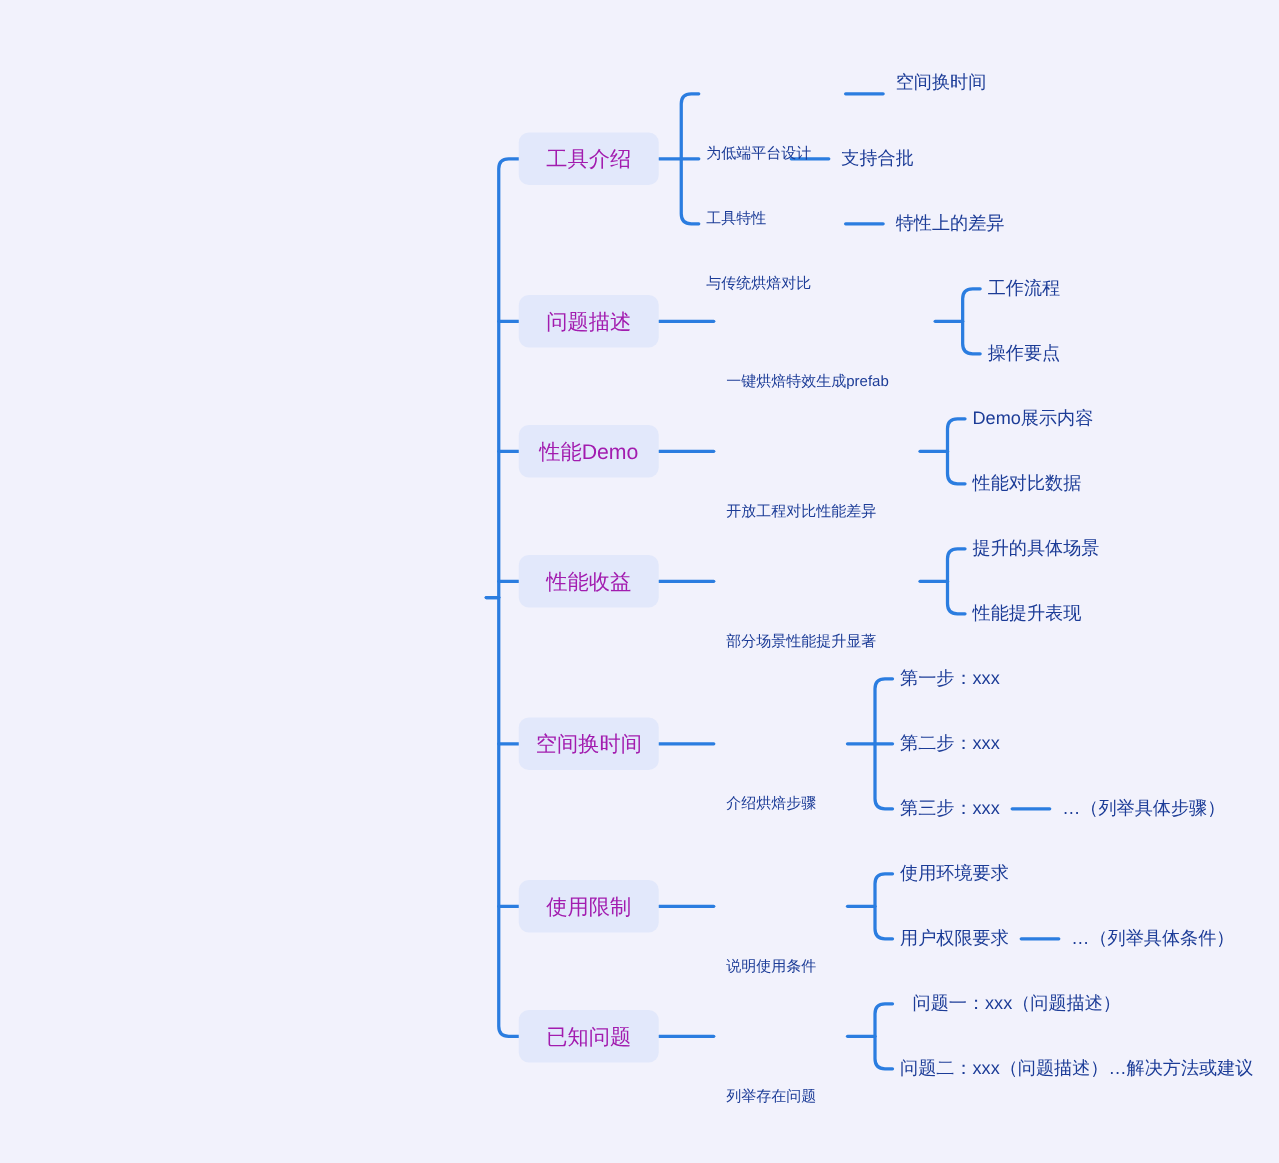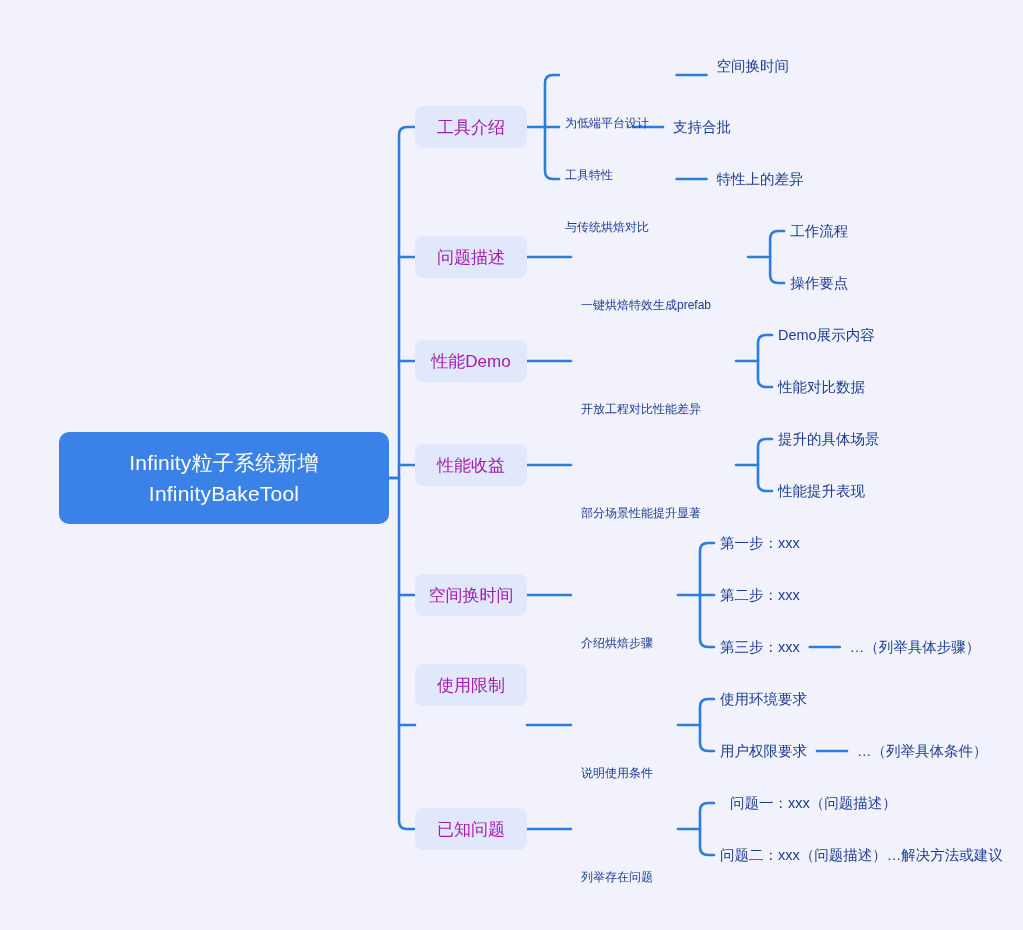--- a/index.html
+++ b/index.html
@@ -111,24 +111,20 @@
       <path d="M809.75 647 L839.75 647" fill="none" stroke="#2b7de0" stroke-width="2.6" stroke-linecap="round" stroke-linejoin="round"></path>
       <path d="M527 725 L571 725" fill="none" stroke="#2b7de0" stroke-width="2.6" stroke-linecap="round" stroke-linejoin="round"></path>
       <path d="M678 725 L700 725" fill="none" stroke="#2b7de0" stroke-width="2.6" stroke-linecap="round" stroke-linejoin="round"></path>
       <path d="M714 699 L708 699 Q700 699 700 707 L700 743 Q700 751 708 751 L714 751" fill="none" stroke="#2b7de0" stroke-width="2.6" stroke-linecap="round" stroke-linejoin="round"></path>
       <path d="M817 751 L847 751" fill="none" stroke="#2b7de0" stroke-width="2.6" stroke-linecap="round" stroke-linejoin="round"></path>
       <path d="M527 829 L571 829" fill="none" stroke="#2b7de0" stroke-width="2.6" stroke-linecap="round" stroke-linejoin="round"></path>
       <path d="M678 829 L700 829" fill="none" stroke="#2b7de0" stroke-width="2.6" stroke-linecap="round" stroke-linejoin="round"></path>
       <path d="M714 803 L708 803 Q700 803 700 811 L700 847 Q700 855 708 855 L714 855" fill="none" stroke="#2b7de0" stroke-width="2.6" stroke-linecap="round" stroke-linejoin="round"></path>
     </svg>
 
-  <div class="node root-node">
-    <span class="root-text">Infinity粒子系统新增
-InfinityBakeTool</span>
-  </div>
 
   <div id="nodes-layer">
       <div class="node branch-node" style="top: 106px;">
         <span>工具介绍</span>
       </div>
       <div class="leaf lvl2" style="left: 565px; top: 75px;">为低端平台设计</div>
       <div class="leaf lvl3" style="left: 716.5px; top: 66px;">空间换时间</div>
       <div class="leaf lvl2" style="left: 565px; top: 127px;">工具特性</div>
       <div class="leaf lvl3" style="left: 673px; top: 127px;">支持合批</div>
       <div class="leaf lvl2" style="left: 565px; top: 179px;">与传统烘焙对比</div>
@@ -152,21 +148,21 @@
       <div class="leaf lvl3" style="left: 778px; top: 439px;">提升的具体场景</div>
       <div class="leaf lvl3" style="left: 778px; top: 491px;">性能提升表现</div>
       <div class="node branch-node" style="top: 574px;">
         <span>空间换时间</span>
       </div>
       <div class="leaf lvl2" style="left: 581px; top: 595px;">介绍烘焙步骤</div>
       <div class="leaf lvl3" style="left: 720px; top: 543px;">第一步：xxx</div>
       <div class="leaf lvl3" style="left: 720px; top: 595px;">第二步：xxx</div>
       <div class="leaf lvl3" style="left: 720px; top: 647px;">第三步：xxx</div>
       <div class="leaf lvl3" style="left: 849.75px; top: 647px;">…（列举具体步骤）</div>
-      <div class="node branch-node" style="top: 664px;">
+      <div class="node branch-node" style="top: 704px;">
         <span>使用限制</span>
       </div>
       <div class="leaf lvl2" style="left: 581px; top: 725px;">说明使用条件</div>
       <div class="leaf lvl3" style="left: 720px; top: 699px;">使用环境要求</div>
       <div class="leaf lvl3" style="left: 720px; top: 751px;">用户权限要求</div>
       <div class="leaf lvl3" style="left: 857px; top: 751px;">…（列举具体条件）</div>
       <div class="node branch-node" style="top: 808px;">
         <span>已知问题</span>
       </div>
       <div class="leaf lvl2" style="left: 581px; top: 829px;">列举存在问题</div>

